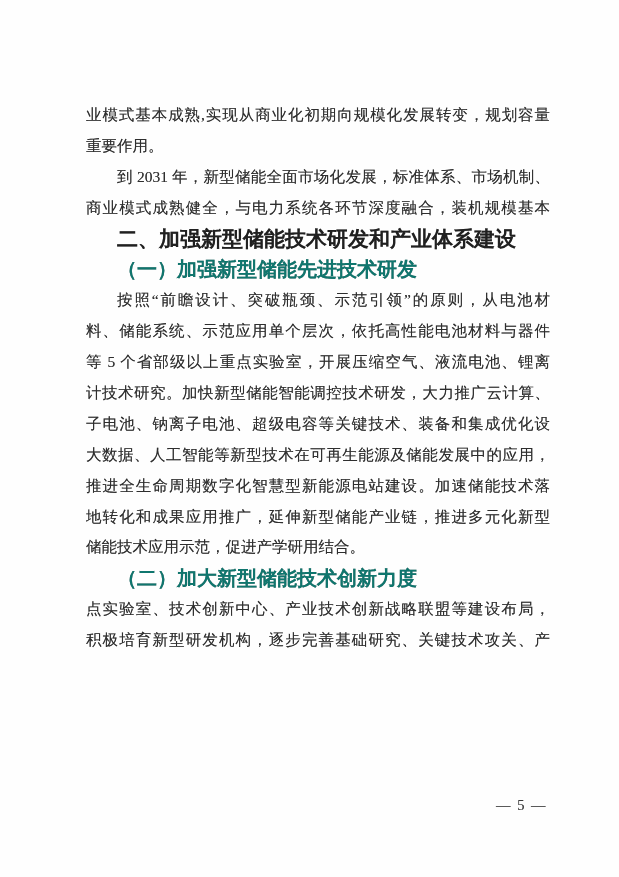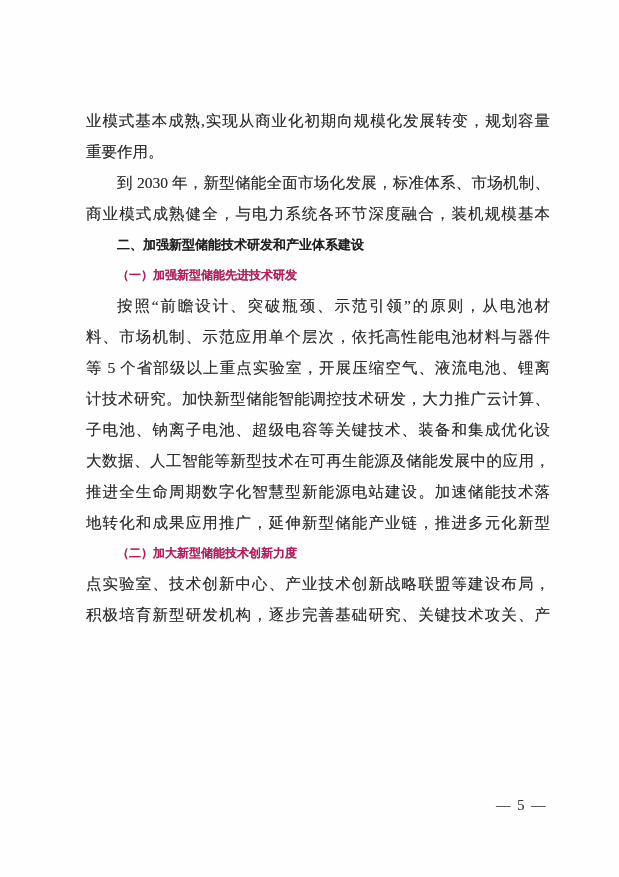--- a/index.html
+++ b/index.html
@@ -13,21 +13,21 @@
     height: 877px;
     margin: 0 auto;
     background: #fefefe;
     color: #2e2e2e;
     font-family: "Liberation Serif", "DejaVu Serif", serif;
     overflow: hidden;
   }
   .doc {
     position: absolute;
     left: 86px;
-    top: 106px;
+    top: 100px;
     width: 464px;
   }
   .line {
     font-size: 15.5px;
     line-height: 30.9px;
     height: 30.9px;
     text-align: justify;
     text-justify: inter-character;
     text-shadow: 0 0 0.6px rgba(46,46,46,0.55);
   }
@@ -36,55 +36,56 @@
   }
   .line.end {
     text-align-last: left;
   }
   .line.indent {
     text-indent: 31px;
   }
   .heading-hei {
     font-family: "Liberation Sans", "DejaVu Sans", sans-serif;
     font-weight: 700;
-    font-size: 13px;
+    font-size: 21px;
     color: #202020;
   }
   .heading-kai {
     font-weight: 700;
-    font-size: 12px;
-    color: #be185d;
+    font-size: 20px;
+    color: #0f766e;
   }
   .footer {
     position: absolute;
     top: 797px;
     right: 72px;
     font-size: 14.5px;
     letter-spacing: 1.5px;
     color: #3a3a3a;
     text-shadow: 0 0 0.6px rgba(58,58,58,0.5);
   }
 </style>
 </head>
 <body>
 
 <div class="page">
   <div class="doc">
       <div class="line body fill">业模式基本成熟,实现从商业化初期向规模化发展转变，规划容量</div>
       <div class="line body end">重要作用。</div>
-      <div class="line body indent fill">到 2030 年，新型储能全面市场化发展，标准体系、市场机制、</div>
+      <div class="line body indent fill">到 2031 年，新型储能全面市场化发展，标准体系、市场机制、</div>
       <div class="line body fill">商业模式成熟健全，与电力系统各环节深度融合，装机规模基本</div>
       <div class="line heading-hei indent end">二、加强新型储能技术研发和产业体系建设</div>
       <div class="line heading-kai indent end">（一）加强新型储能先进技术研发</div>
       <div class="line body indent fill">按照“前瞻设计、突破瓶颈、示范引领”的原则，从电池材</div>
-      <div class="line body fill">料、市场机制、示范应用单个层次，依托高性能电池材料与器件</div>
+      <div class="line body fill">料、储能系统、示范应用单个层次，依托高性能电池材料与器件</div>
       <div class="line body fill">等 5 个省部级以上重点实验室，开展压缩空气、液流电池、锂离</div>
       <div class="line body fill">计技术研究。加快新型储能智能调控技术研发，大力推广云计算、</div>
       <div class="line body fill">子电池、钠离子电池、超级电容等关键技术、装备和集成优化设</div>
       <div class="line body fill">大数据、人工智能等新型技术在可再生能源及储能发展中的应用，</div>
       <div class="line body fill">推进全生命周期数字化智慧型新能源电站建设。加速储能技术落</div>
       <div class="line body fill">地转化和成果应用推广，延伸新型储能产业链，推进多元化新型</div>
+      <div class="line body end">储能技术应用示范，促进产学研用结合。</div>
       <div class="line heading-kai indent end">（二）加大新型储能技术创新力度</div>
       <div class="line body fill">点实验室、技术创新中心、产业技术创新战略联盟等建设布局，</div>
       <div class="line body fill">积极培育新型研发机构，逐步完善基础研究、关键技术攻关、产</div>
     </div>
   <div class="footer">— 5 —</div>
 </div>
 
 </body></html>

